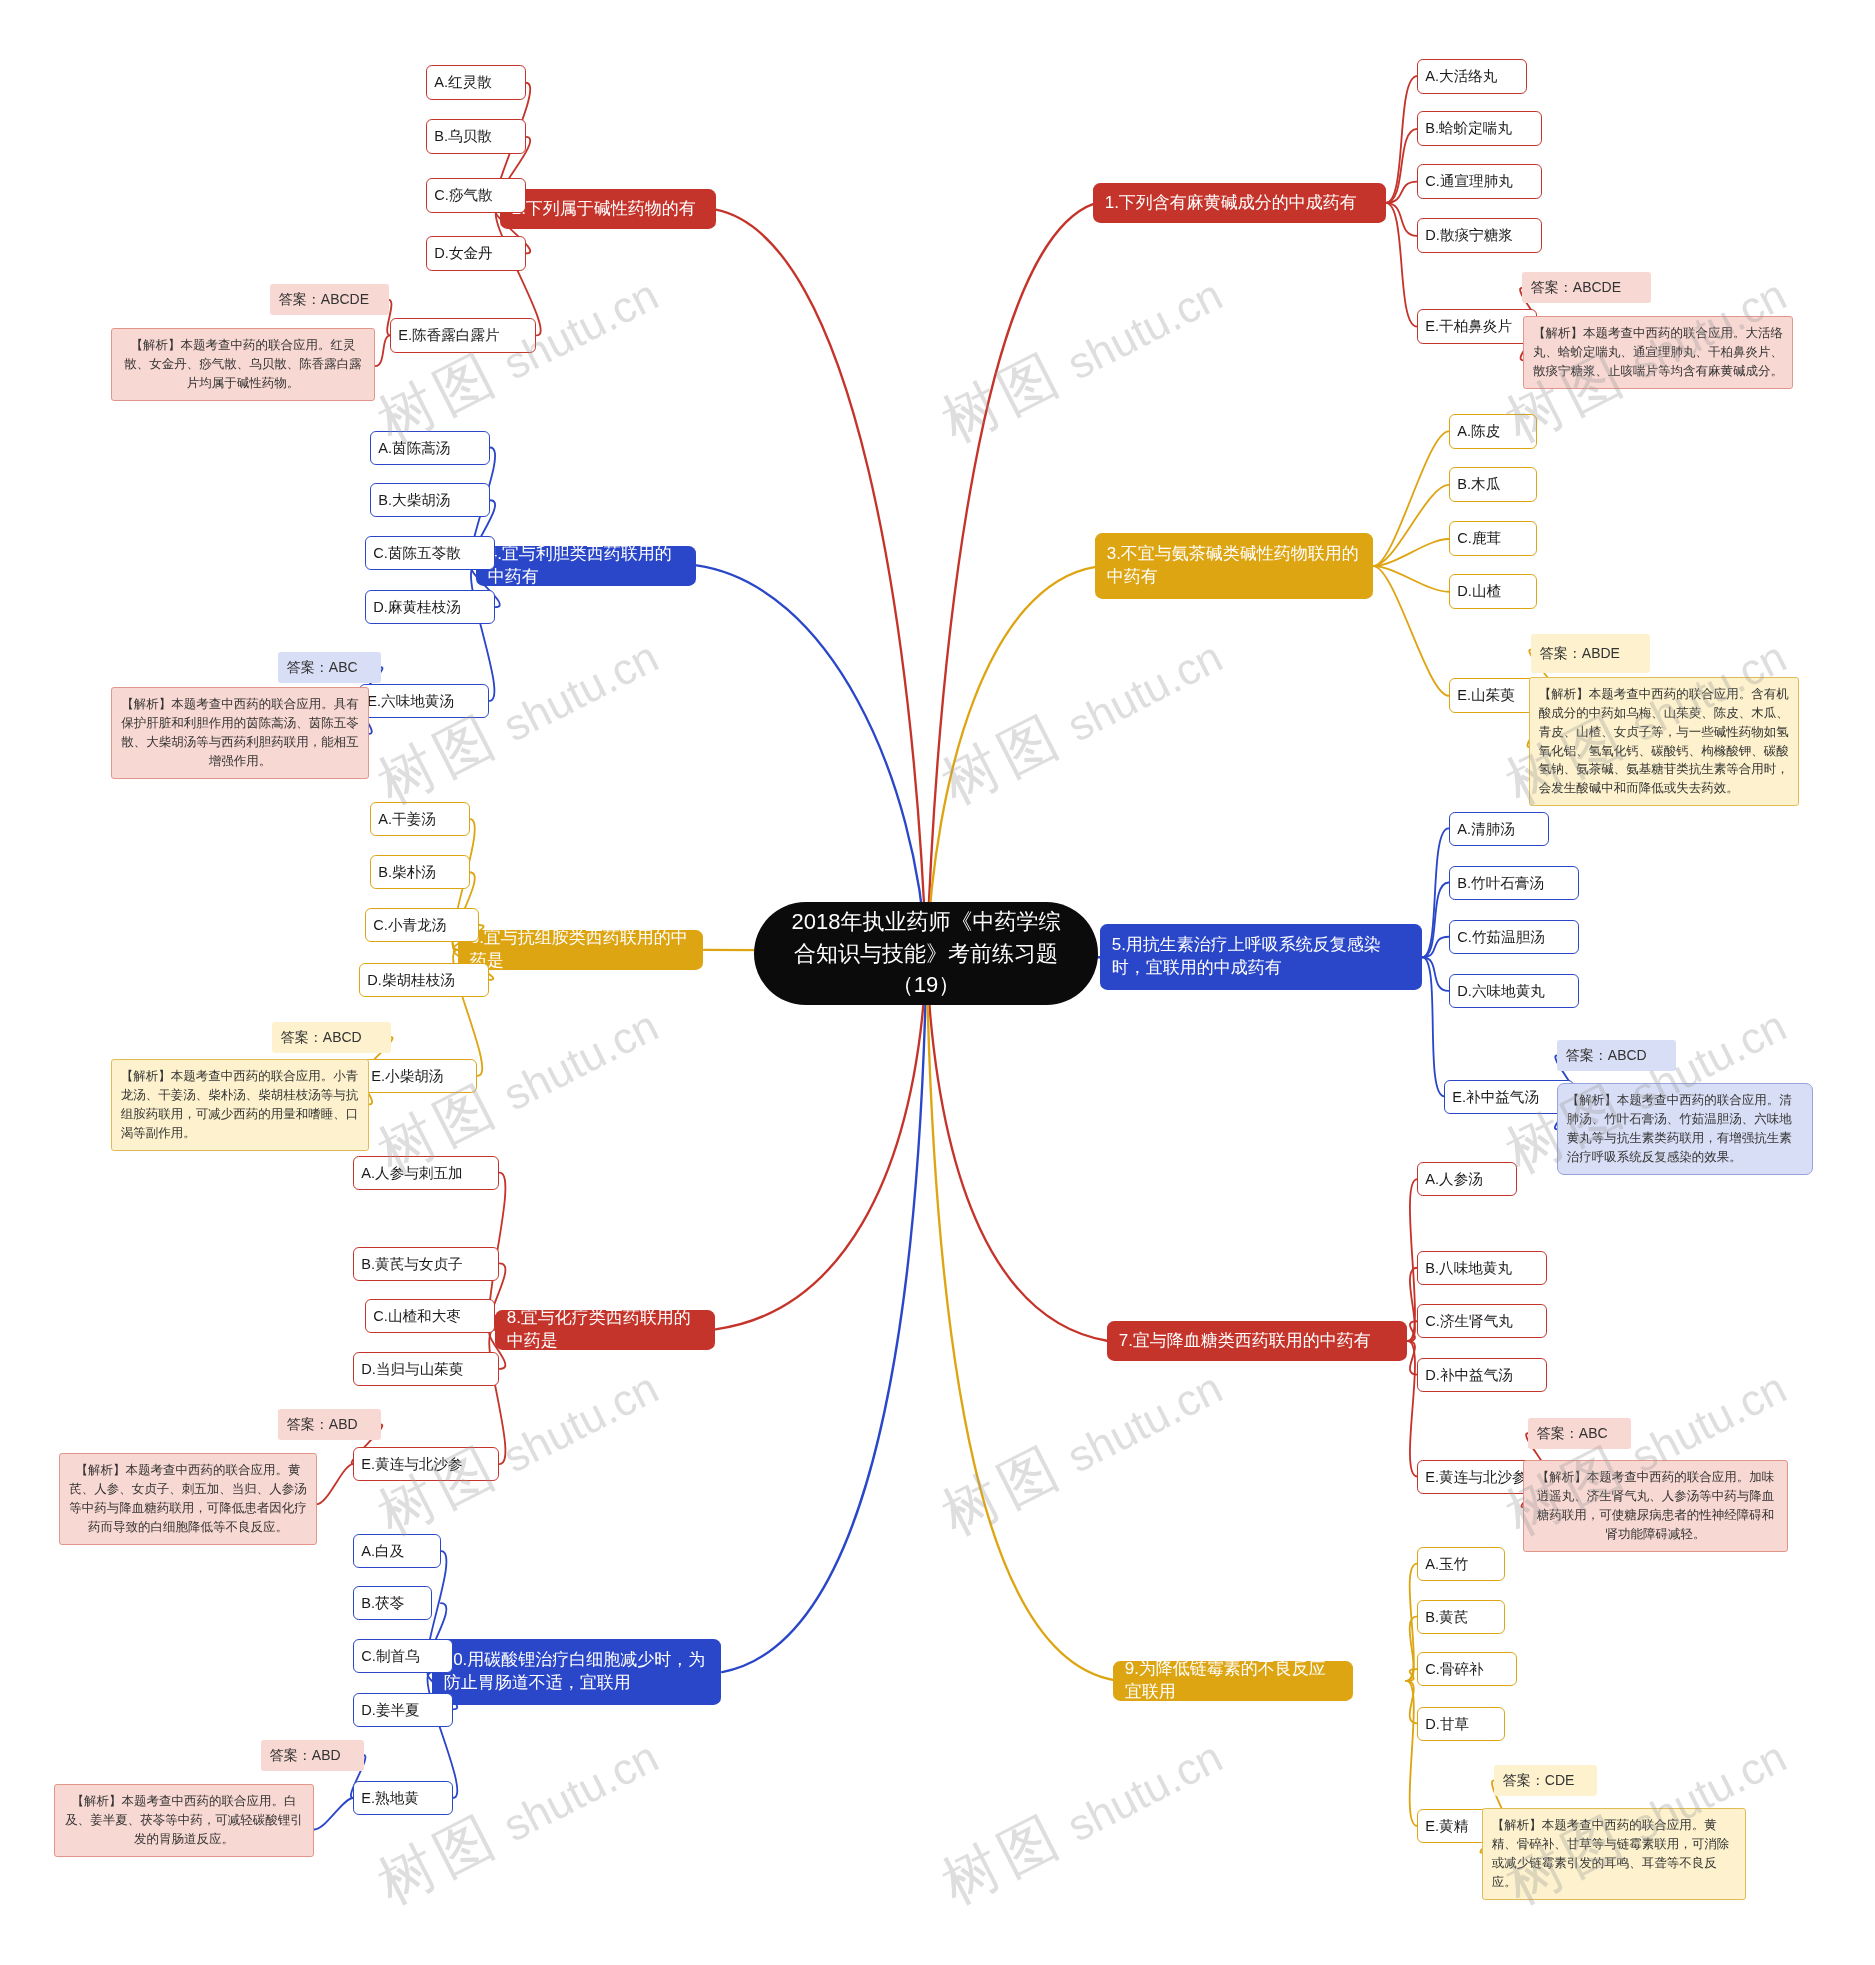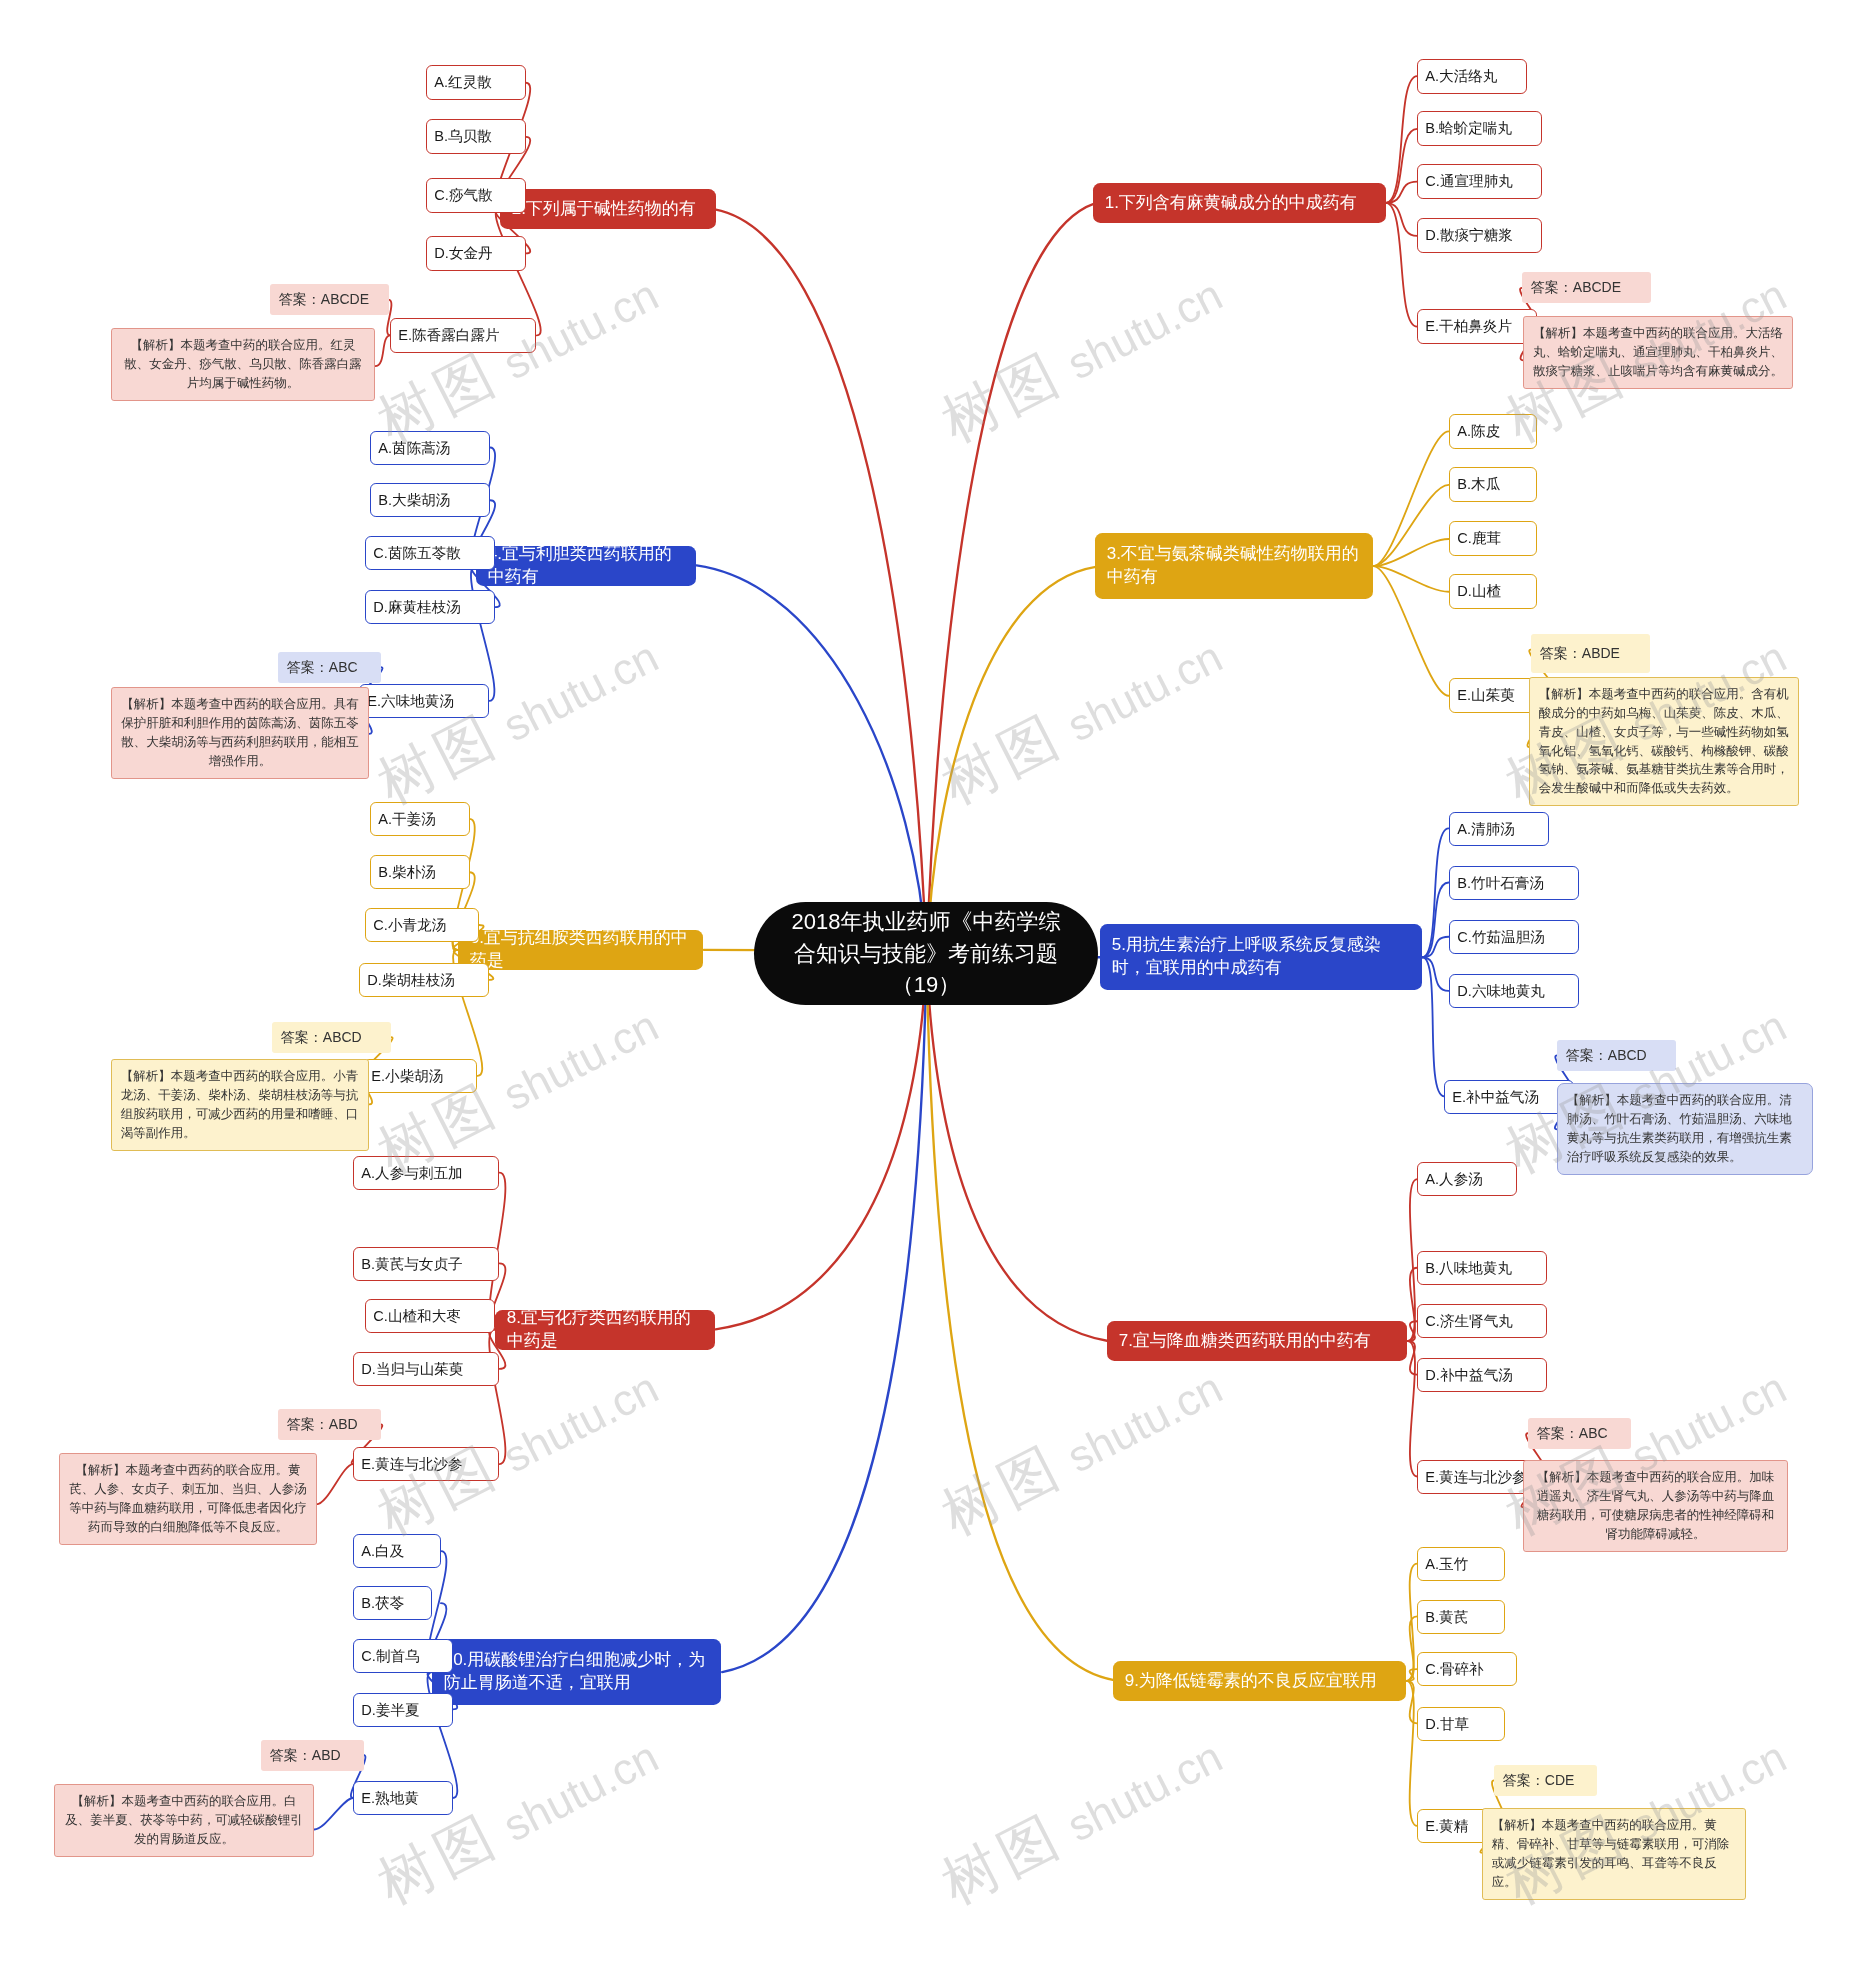--- a/index.html
+++ b/index.html
@@ -232,21 +232,21 @@
 
 <div class="node q-node q-red" style="left:495px;top:1310px;width:220px;height:40px">8.宜与化疗类西药联用的中药是</div>
 <div class="node opt b-red" style="left:353px;top:1156px;width:146px;height:34px">A.人参与刺五加</div>
 <div class="node opt b-red" style="left:353px;top:1247px;width:146px;height:34px">B.黄芪与女贞子</div>
 <div class="node opt b-red" style="left:365px;top:1299px;width:130px;height:34px">C.山楂和大枣</div>
 <div class="node opt b-red" style="left:353px;top:1352px;width:146px;height:34px">D.当归与山茱萸</div>
 <div class="node opt b-red" style="left:353px;top:1447px;width:146px;height:34px">E.黄连与北沙参</div>
 <div class="node ans t-pink" style="left:278px;top:1409px;width:103px;height:31px">答案：ABD</div>
 <div class="node ana t-pink" style="left:59px;top:1453px;width:258px">【解析】本题考查中西药的联合应用。黄芪、人参、女贞子、刺五加、当归、人参汤等中药与降血糖药联用，可降低患者因化疗药而导致的白细胞降低等不良反应。</div>
 
-<div class="node q-node q-gold" style="left:1113px;top:1661px;width:293px;height:40px">9.为降低链霉素的不良反应宜联用</div>
+<div class="node q-node q-gold" style="left:1113px;top:1661px;width:240px;height:40px">9.为降低链霉素的不良反应宜联用</div>
 <div class="node opt b-gold" style="left:1417px;top:1547px;width:88px;height:34px">A.玉竹</div>
 <div class="node opt b-gold" style="left:1417px;top:1600px;width:88px;height:34px">B.黄芪</div>
 <div class="node opt b-gold" style="left:1417px;top:1652px;width:100px;height:34px">C.骨碎补</div>
 <div class="node opt b-gold" style="left:1417px;top:1707px;width:88px;height:34px">D.甘草</div>
 <div class="node opt b-gold" style="left:1417px;top:1809px;width:88px;height:34px">E.黄精</div>
 <div class="node ans t-yellow" style="left:1494px;top:1765px;width:103px;height:31px">答案：CDE</div>
 <div class="node ana t-yellow" style="left:1482px;top:1808px;width:264px">【解析】本题考查中西药的联合应用。黄精、骨碎补、甘草等与链霉素联用，可消除或减少链霉素引发的耳鸣、耳聋等不良反应。</div>
 
 <div class="node q-node q-blue" style="left:432px;top:1639px;width:289px;height:66px">10.用碳酸锂治疗白细胞减少时，为防止胃肠道不适，宜联用</div>
 <div class="node opt b-blue" style="left:353px;top:1534px;width:88px;height:34px">A.白及</div>

